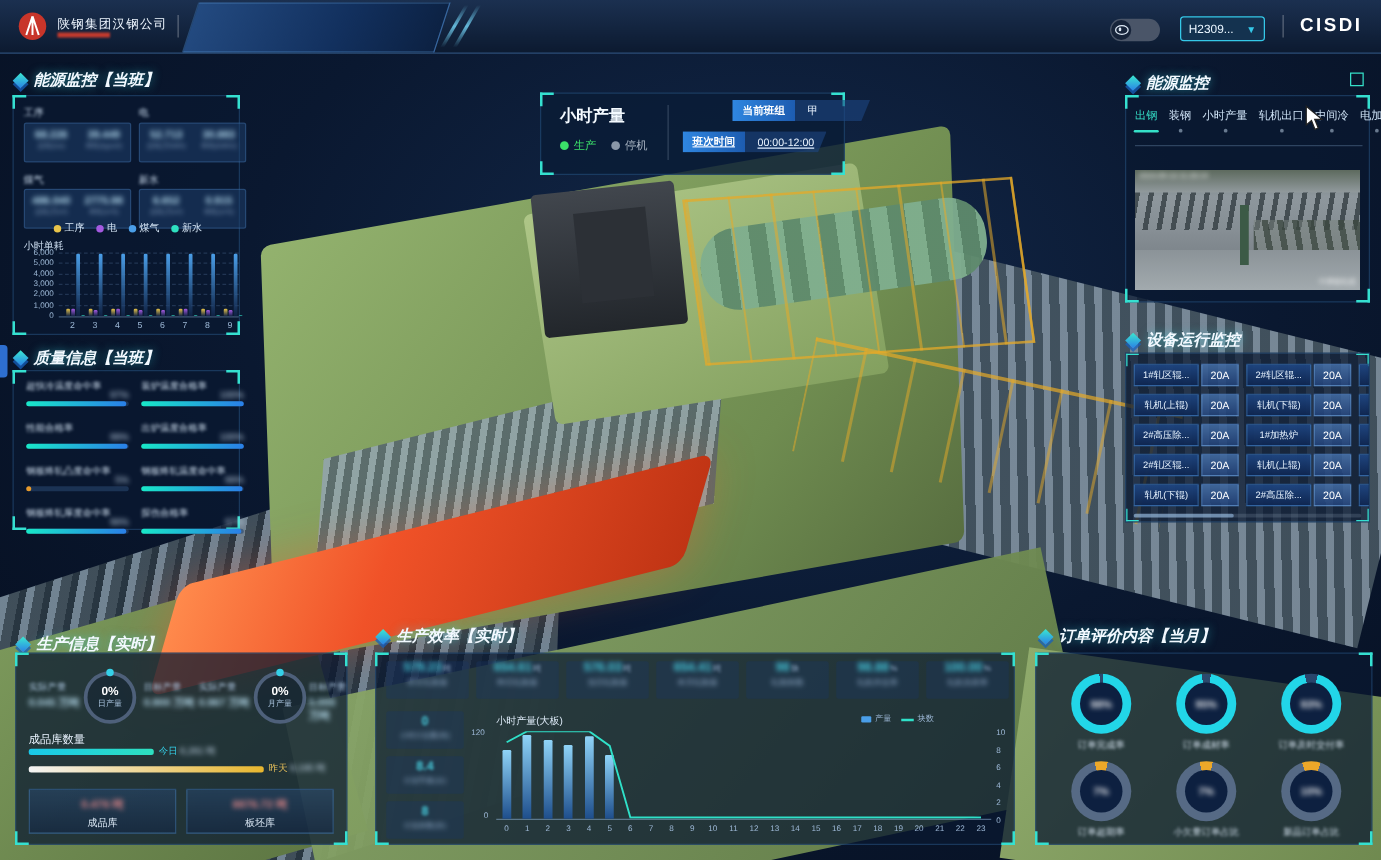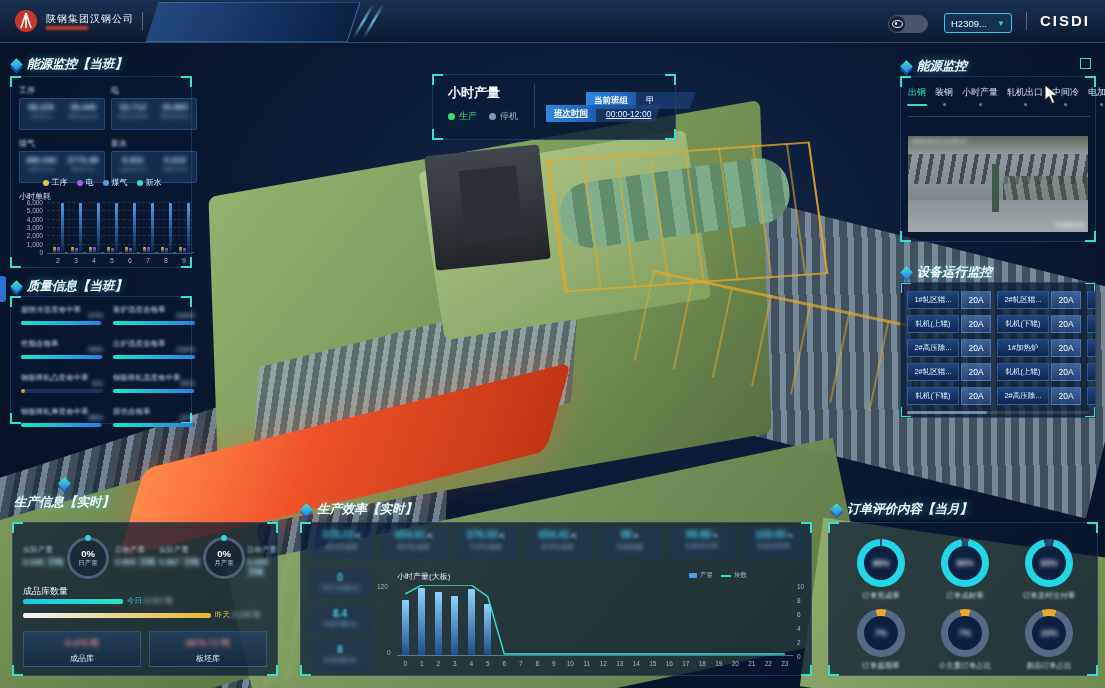--- a/index.html
+++ b/index.html
@@ -424,21 +424,21 @@
       <span class="cnr tr"></span>
       <span class="cnr bl"></span>
       <span class="cnr br"></span>
   </div>
   <div id="ls-title" class="abs">小时产量</div>
   <div class="ls-legend abs">
     <span><span class="lsd" style="background:#3be06a;"></span><span style="color:#3be06a;">生产</span></span>
     <span><span class="lsd" style="background:#8a97a8;"></span><span style="color:#aab6c4;">停机</span></span>
   </div>
   <div class="ls-div abs"></div>
-  <div class="badge" style="top:92px;padding-left:40px;">
+  <div class="badge" style="top:80px;padding-left:40px;">
     <span class="bl">当前班组</span>
     <span class="bv">甲</span>
   </div>
   <div class="badge" style="top:105px;text-decoration:underline;">
     <span class="bl">班次时间</span>
     <span class="bv">00:00-12:00</span>
   </div>
 
   <div class="ptitle" style="left:902px;top:58px;">
     <span class="diamond"></span>
@@ -543,21 +543,21 @@
           <div class="eqitem">
             <div class="eq-label"></div>
           </div>
         </div>
       </div>
     <div class="eqscroll abs">
         <div class="eqthumb"></div>
       </div>
   </div>
 
-  <div class="ptitle" style="left:14px;top:479px;flex-direction:column;">
+  <div class="ptitle" style="left:14px;top:507px;">
     <span class="diamond"></span>
     <span>生产信息【实时】</span>
   </div>
   <div class="pbox" style="left:12px;top:522px;width:266px;height:154px;">
     <span class="cnr tl"></span>
       <span class="cnr tr"></span>
       <span class="cnr bl"></span>
       <span class="cnr br"></span>
 
     <span class="abs plabel blur1" style="left:10px;top:22px;">实际产量</span>

